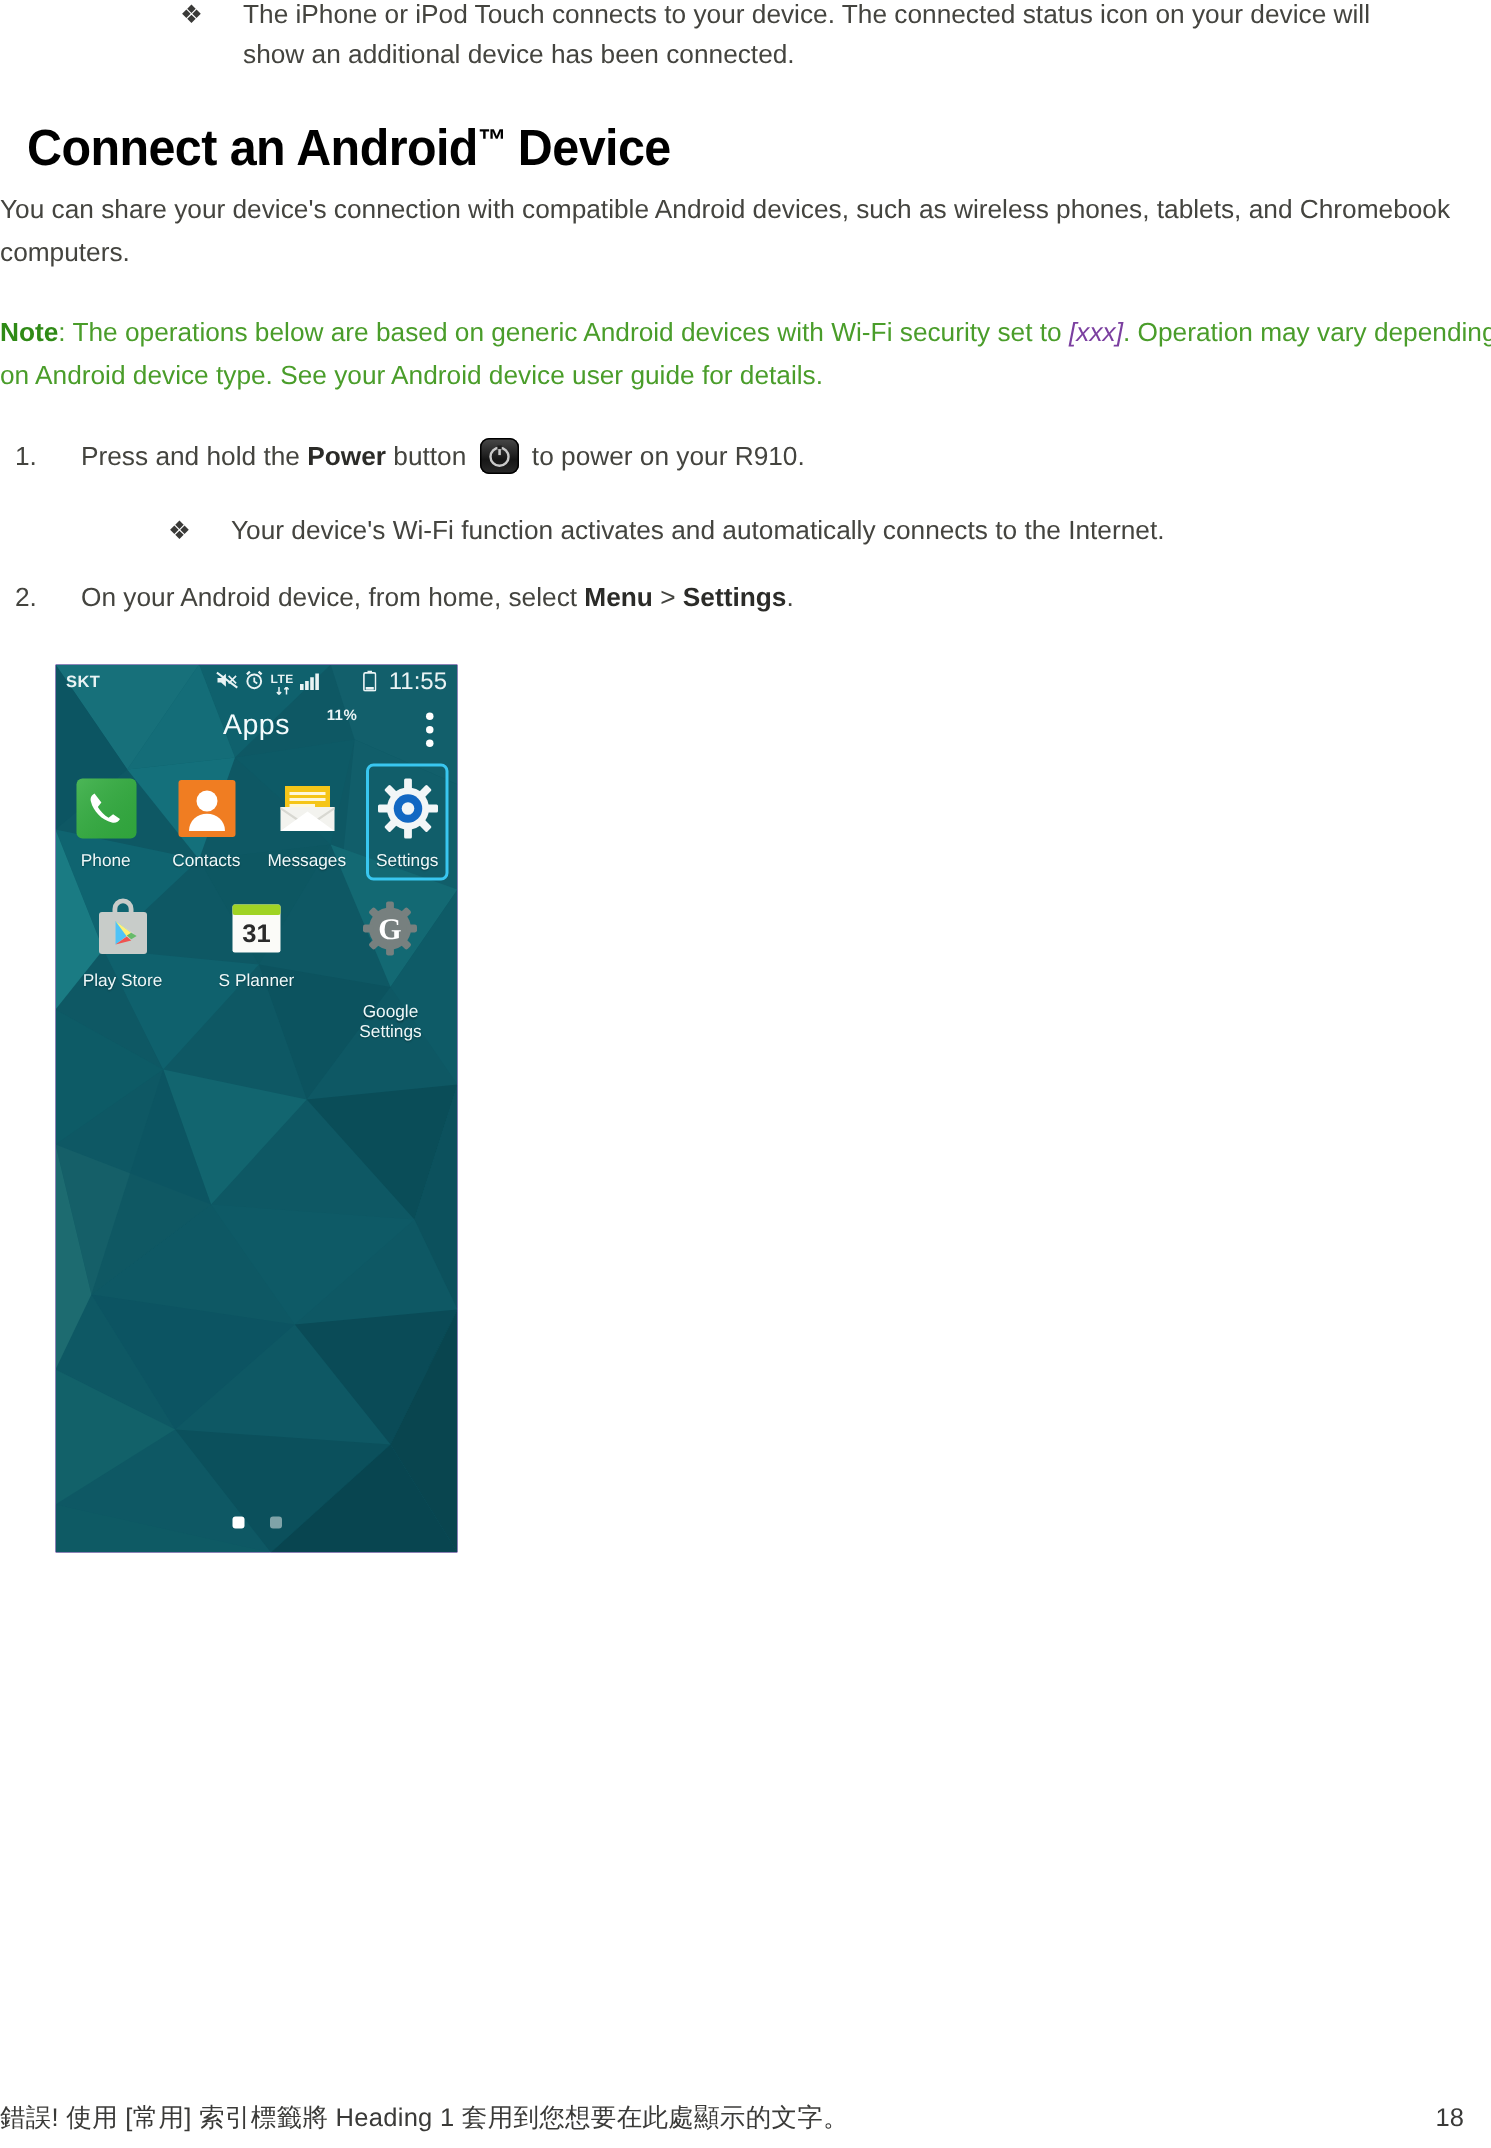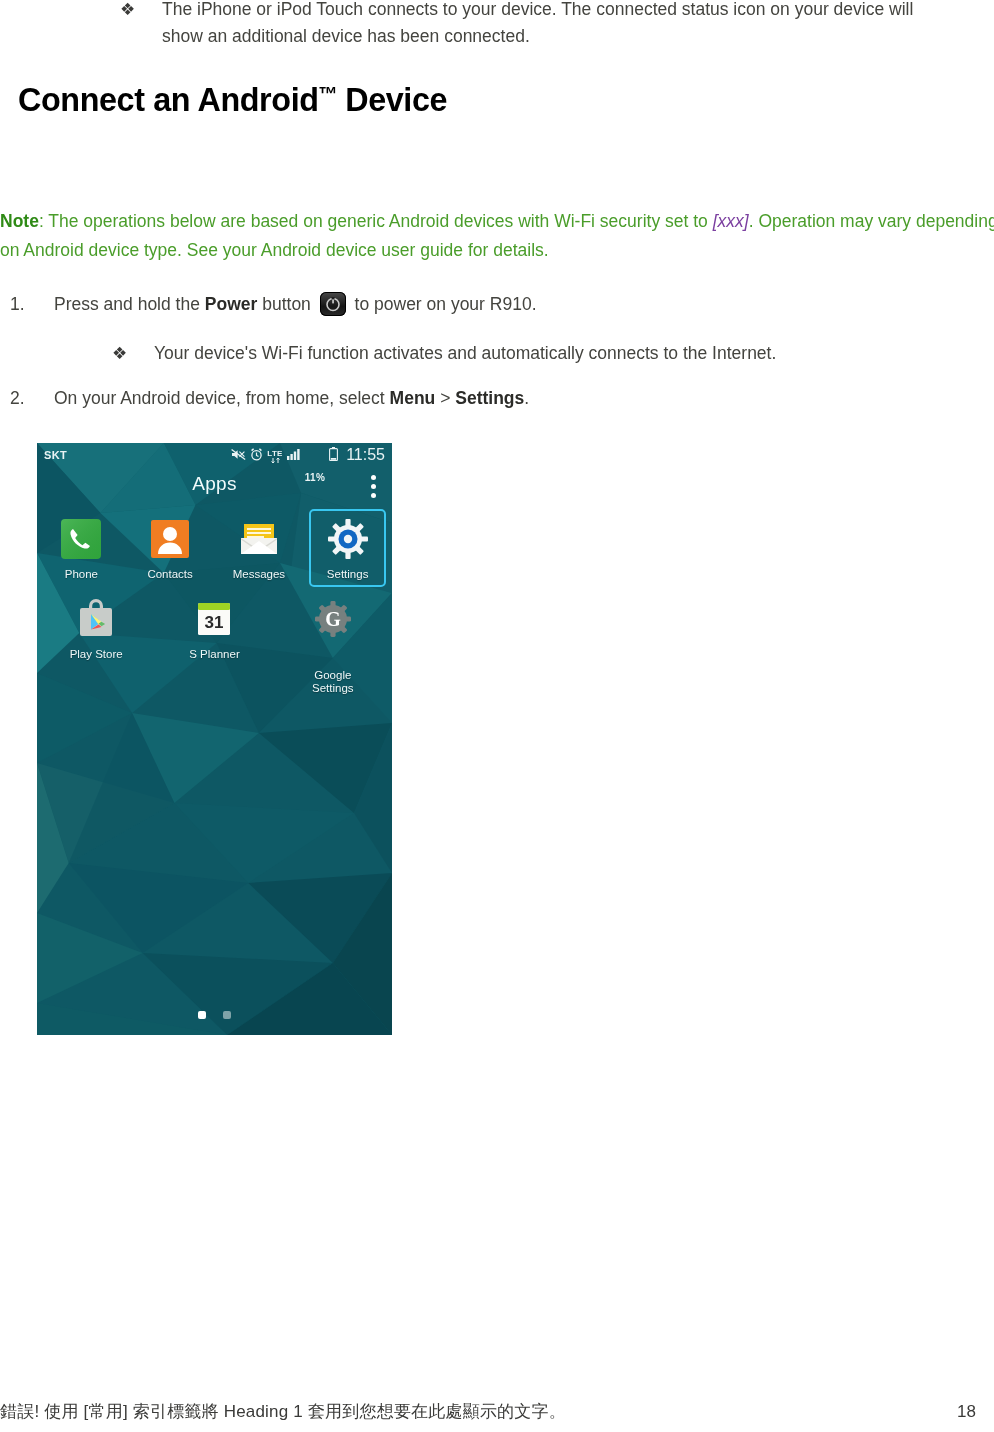--- a/index.html
+++ b/index.html
@@ -109,21 +109,21 @@
     box-shadow: inset 0 0 0 1px #000;
     position: relative;
   }
   .power-icon svg { position: absolute; left: 4px; top: 3px; }
 
   
   .phone {
     position: absolute;
     left: 37px;
     top: 443px;
-    width: 355px;
+    width: 268px;
     height: 592px;
     overflow: hidden;
     background: #d946ef;
   }
   .wallpaper {
     position: absolute;
     inset: 0;
     background: #0f5a66;
   }
   .wallpaper svg { display: block; width: 100%; height: 100%; }
@@ -269,20 +269,21 @@
 
   <div class="bullet-row" style="left:120px; top:-4px; width:840px;">
     <span class="bullet-glyph">❖</span>
     <span class="bullet-text" style="width:790px;">The iPhone or iPod Touch connects to your device. The connected status icon on your device will show an additional device has been connected.</span>
   </div>
 
   <h1 class="heading" style="left:18px; top:80px;">
     <span>Connect an Android</span><span class="tm">™</span><span> Device</span>
   </h1>
 
+  <p class="body" style="left:0px; top:125px; width:994px;">You can share your device's connection with compatible Android devices, such as wireless phones, tablets, and Chromebook computers.</p>
 
   <p class="note" style="left:0px; top:207px; width:1000px;">
     <b>Note</b><span>: The operations below are based on generic Android devices with Wi-Fi security set to </span><span class="xxx">[xxx]</span><span>. Operation may vary depending on Android device type. See your Android device user guide for details.</span>
   </p>
 
   <div class="step" style="left:10px; top:290px; width:960px;">
     <span class="step-num">1.</span>
     <span class="step-text">
       <span>Press and hold the </span><b>Power</b><span> button </span><span class="power-icon"><svg width="18" height="18" viewBox="0 0 18 18">
             <circle cx="9" cy="9.5" r="6" fill="none" stroke="#c9c9c9" stroke-width="1.6"></circle>

